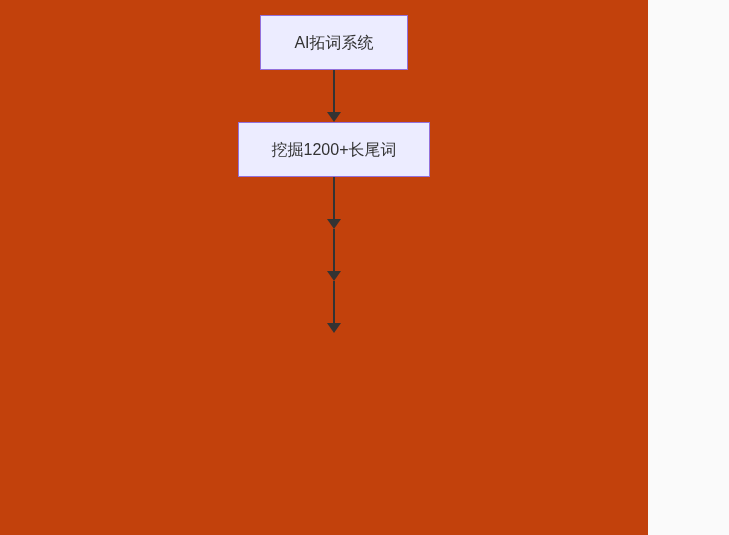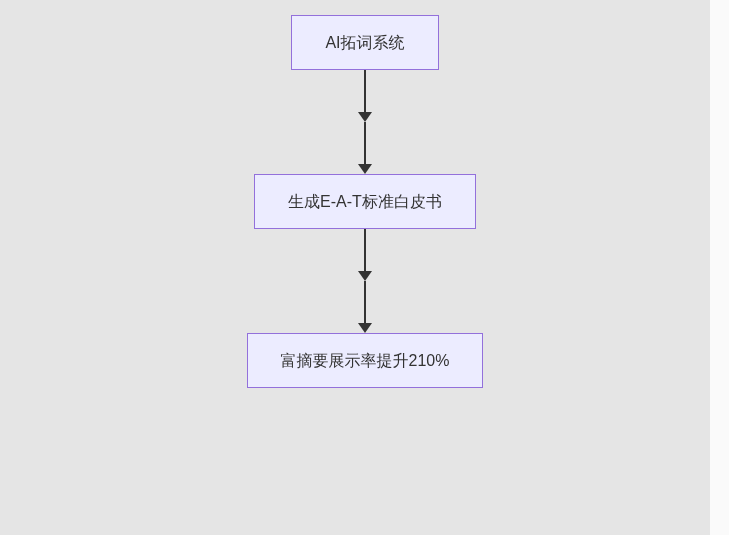--- a/index.html
+++ b/index.html
@@ -3,23 +3,23 @@
 <meta charset="utf-8">
 <style>
   html, body {
     margin: 0;
     padding: 0;
     background: #fafafa;
     font-family: "Liberation Sans", "DejaVu Sans", sans-serif;
   }
   .canvas {
     position: relative;
-    width: 710px;
+    width: 648px;
     height: 535px;
-    background: #e5e5e5;
+    background: #c2410c;
     overflow: hidden;
     box-sizing: border-box;
     padding-top: 15px;
     padding-left: 20px;
     display: flex;
     flex-direction: column;
     align-items: center;
   }
   .node {
     flex: 0 0 auto;
@@ -70,38 +70,35 @@
 
   <div class="node">
     <span>AI拓词系统</span>
   </div>
 
   <div class="arrow">
     <div class="shaft"></div>
     <div class="head"></div>
   </div>
 
-
-  <div class="arrow">
-    <div class="shaft"></div>
-    <div class="head"></div>
-  </div>
-
   <div class="node">
-    <span>生成E-A-T标准白皮书</span>
+    <span>挖掘1200+长尾词</span>
   </div>
 
   <div class="arrow">
     <div class="shaft"></div>
     <div class="head"></div>
   </div>
 
 
   <div class="arrow">
     <div class="shaft"></div>
     <div class="head"></div>
   </div>
 
-  <div class="node">
-    <span>富摘要展示率提升210%</span>
+
+  <div class="arrow">
+    <div class="shaft"></div>
+    <div class="head"></div>
   </div>
+
 
 </div>
 
 </body></html>

